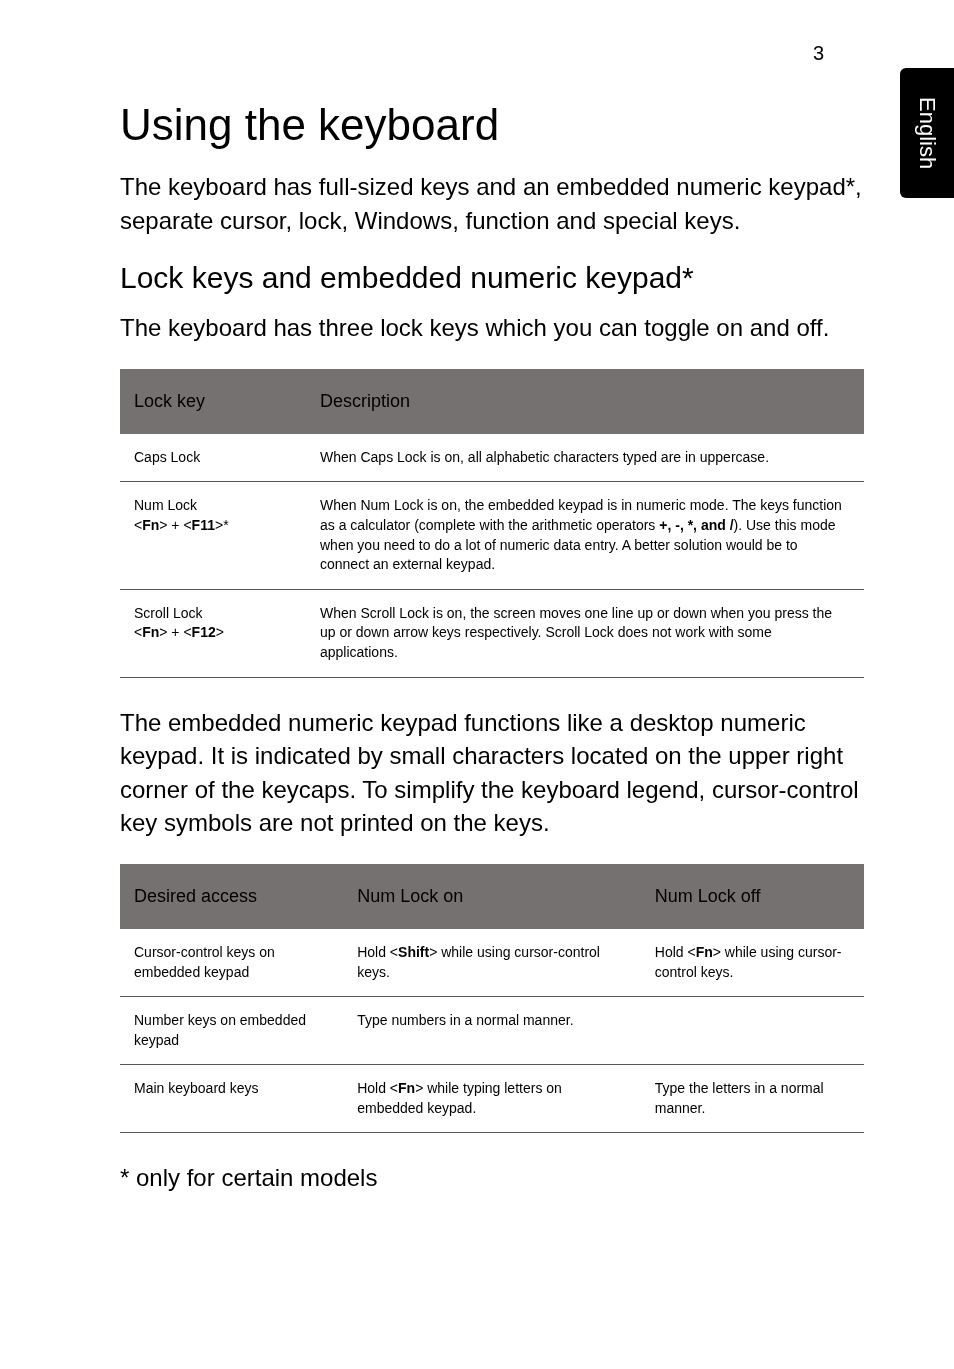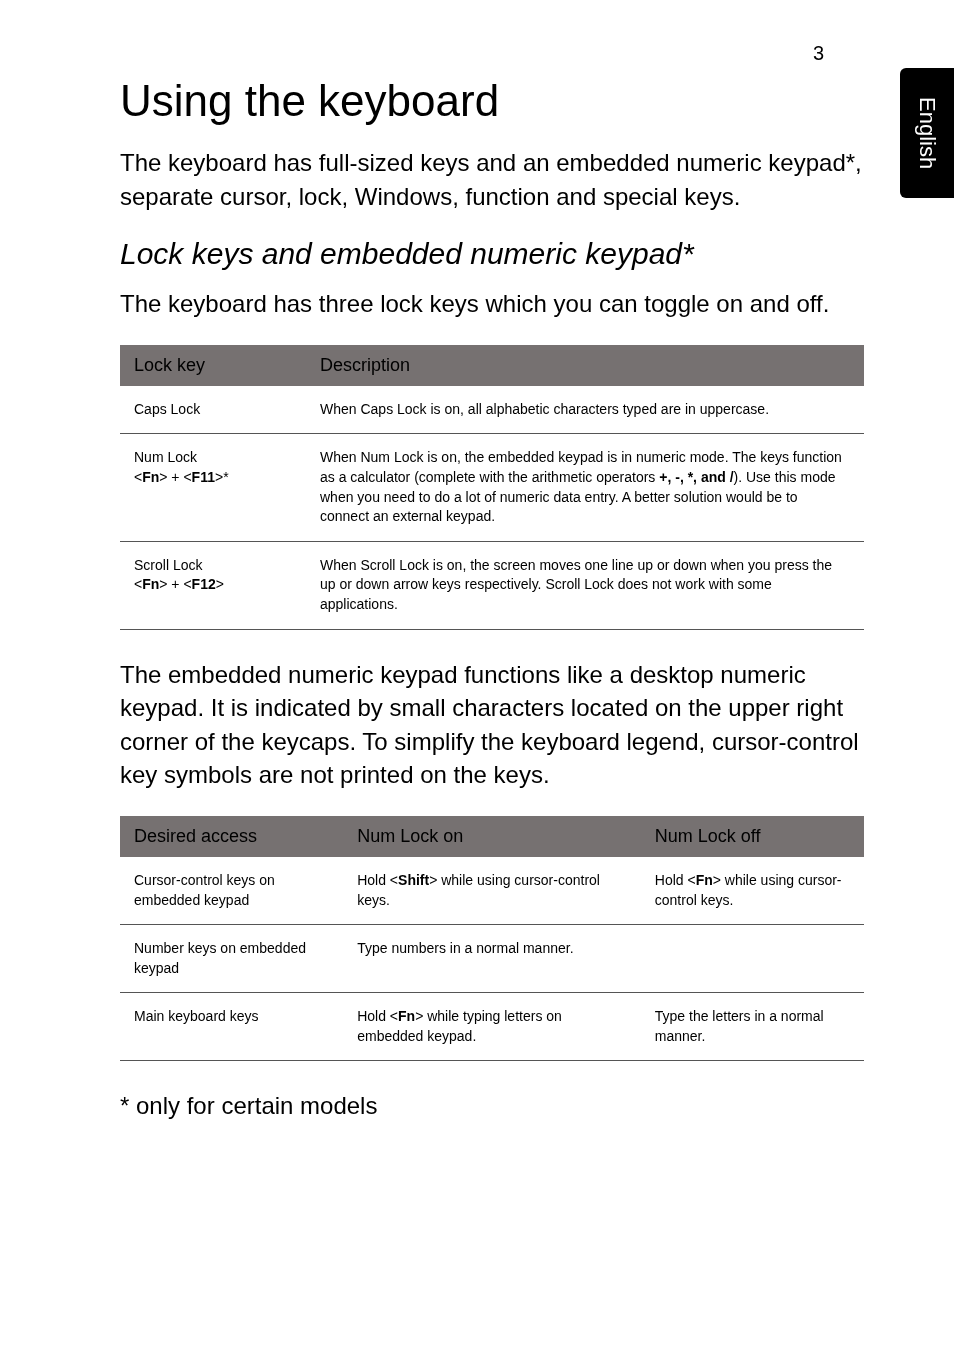--- a/index.html
+++ b/index.html
@@ -33,48 +33,47 @@
     writing-mode: vertical-rl;
     font-family: "Lucida Sans", "Trebuchet MS", sans-serif;
     font-size: 22px;
     border-top-left-radius: 6px;
     border-bottom-left-radius: 6px;
   }
   h1 {
     font-size: 44px;
     font-weight: normal;
     font-family: "Segoe UI Light", "Segoe UI", sans-serif;
-    margin-top: 26px;
+    margin-top: 50px;
     margin-bottom: 20px;
     color: #000;
   }
   .intro, .midtext, .footnote {
     font-size: 24px;
     line-height: 1.4;
     margin-bottom: 24px;
   }
   h2 {
     font-size: 30px;
     font-weight: normal;
     font-family: "Segoe UI Light", "Segoe UI", sans-serif;
     margin-top: 14px;
     margin-bottom: 16px;
-    font-style: italic;
   }
   table {
     width: 100%;
     border-collapse: collapse;
     margin-bottom: 28px;
   }
   thead th {
     background: #767171;
     color: #000;
     text-align: left;
     font-weight: normal;
-    padding: 10px 14px;
+    padding: 22px 14px;
     font-size: 18px;
   }
   thead th.col-a { width: 25%; }
   tbody td {
     padding: 14px 14px;
     font-size: 14px;
     line-height: 1.4;
     vertical-align: top;
     border-bottom: 1px solid #555;
   }

